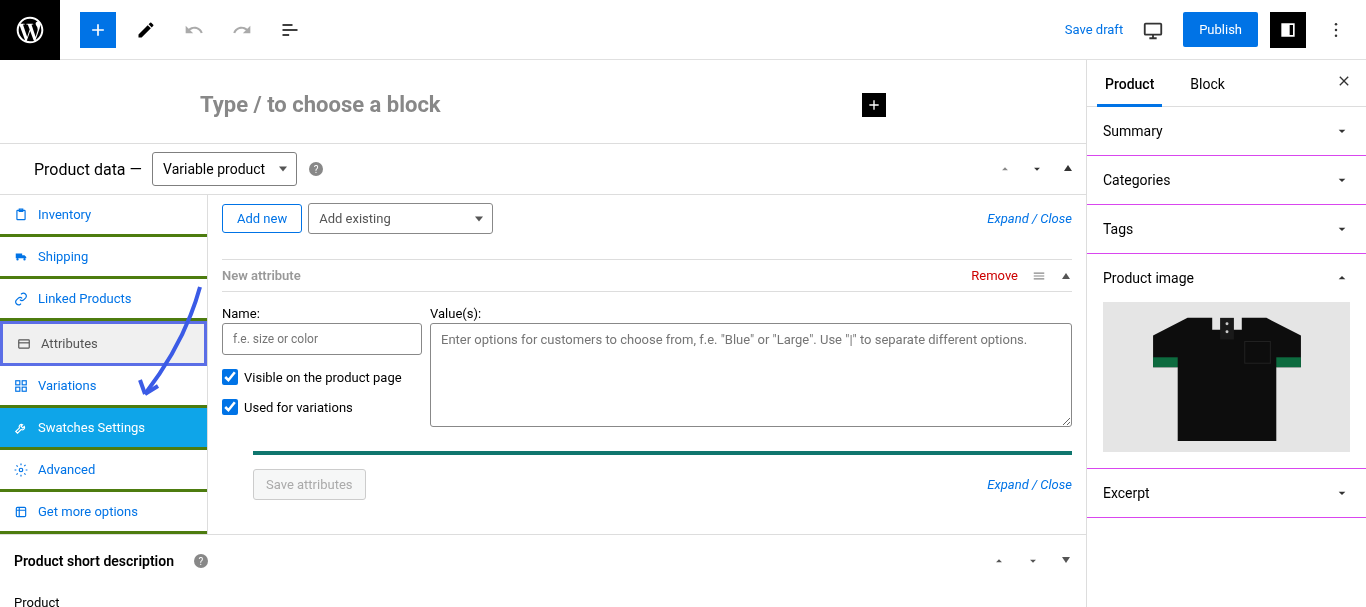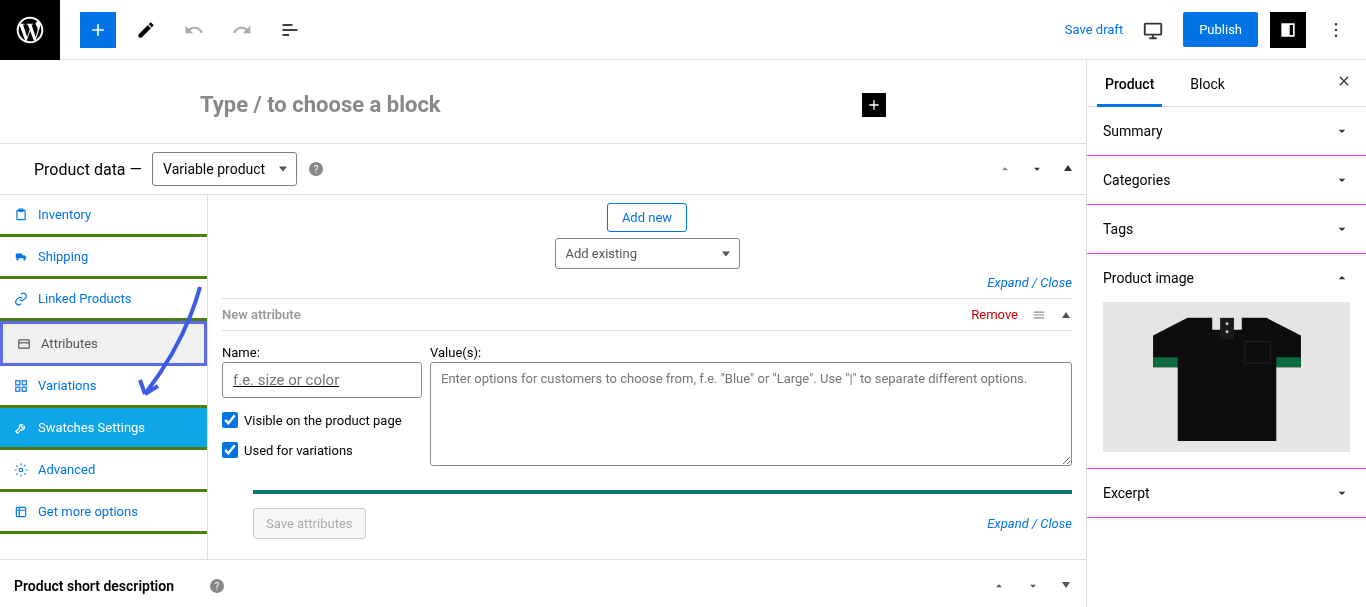--- a/index.html
+++ b/index.html
@@ -30,42 +30,42 @@
     .help-q { margin-left: 12px; width: 14px; height: 14px; border-radius: 50%; background: #888; color: #fff; font-size: 10px; display: flex; align-items: center; justify-content: center; }
     .collapse-icons { margin-left: auto; display: flex; gap: 18px; color: #888; }
     .pd-body { display: flex; }
     .pd-sidebar { width: 208px; border-right: 1px solid #ddd; }
     .pd-tab { display: flex; align-items: center; gap: 10px; padding: 12px 14px; font-size: 13px; color: #0073e6; cursor: pointer; border-bottom: 3px solid #4d7c0f; }
     .pd-tab.active { background: #f0f0f0; color: #555; border: 3px solid #5b6ee6; }
     .pd-tab.swatches { background: #0ea5e9; color: #fff; }
     .pd-tab.swatches svg { stroke: #fff; }
     .pd-tab svg { width: 14px; height: 14px; flex-shrink: 0; }
     .pd-content { flex: 1; padding: 8px 14px 14px; }
-    .attr-top-row { display: flex; align-items: center; gap: 6px; margin-bottom: 8px; flex-direction: column; }
+    .attr-top-row { display: flex; align-items: center; gap: 6px; margin-bottom: 25px; }
     .add-new-btn { padding: 6px 14px; border: 1px solid #0073e6; color: #0073e6; background: #fff; font-size: 13px; border-radius: 3px; cursor: pointer; }
     .add-existing-wrap { position: relative; }
     .add-existing { padding: 7px 34px 7px 10px; border: 1px solid #888; border-radius: 3px; font-size: 13px; background: #fff; appearance: none; width: 185px; color: #555; }
     .add-existing-wrap::after { content: ''; position: absolute; right: 10px; top: 50%; transform: translateY(-50%); border-left: 4px solid transparent; border-right: 4px solid transparent; border-top: 5px solid #555; pointer-events: none; }
     .expand-link { margin-left: auto; color: #0073e6; font-style: italic; font-size: 13px; cursor: pointer; }
     .attr-header { display: flex; align-items: center; padding: 8px 0; border-top: 1px solid #ddd; }
     .attr-header-title { color: #999; font-size: 13px; font-weight: 600; }
     .attr-header-controls { margin-left: auto; display: flex; align-items: center; gap: 14px; }
     .remove-link { color: #c00; font-size: 13px; cursor: pointer; }
     .attr-fields { display: flex; gap: 8px; padding: 14px 0 8px; border-top: 1px solid #ddd; }
     .field-col-name { width: 200px; }
     .field-col-values { flex: 1; }
     .field-label { font-size: 13px; margin-bottom: 2px; display: block; }
-    .text-input { width: 100%; padding: 8px 10px; border: 1px solid #888; border-radius: 3px; font-size: 15px; text-decoration: underline; }
+    .text-input { width: 100%; padding: 8px 10px; border: 1px solid #888; border-radius: 3px; font-size: 12px; }
     .textarea-input { width: 100%; height: 104px; padding: 8px 10px; border: 1px solid #888; border-radius: 3px; font-size: 13px; resize: both; }
     .checkbox-row { display: flex; align-items: center; gap: 6px; margin-top: 14px; font-size: 13px; }
     .checkbox-row input { width: 16px; height: 16px; accent-color: #0073e6; }
     .save-row { display: flex; align-items: center; padding: 14px 0 6px; border-top: 4px solid #0f766e; margin-top: 12px; margin-left: 31px; }
     .save-attr-btn { padding: 7px 12px; border: 1px solid #ccc; background: #f6f7f7; color: #aaa; font-size: 13px; border-radius: 3px; }
     .desc-bar { padding: 18px 14px; border-top: 1px solid #ddd; display: flex; align-items: center; }
-    .desc-label { font-size: 14px; font-weight: 600; margin-right: 24px; }
+    .desc-label { font-size: 14px; font-weight: 600; margin-right: 8px; }
     .desc-icons { margin-left: auto; display: flex; gap: 20px; color: #555; }
     .product-footer { padding: 8px 14px; font-size: 13px; }
     .right-panel { width: 280px; border-left: 1px solid #ddd; overflow-y: auto; }
     .rp-tabs { display: flex; align-items: center; border-bottom: 1px solid #ddd; }
     .rp-tab { padding: 16px 18px 14px; font-size: 14px; cursor: pointer; position: relative; }
     .rp-tab.active { color: #000; font-weight: 500; }
     .rp-tab.active::after { content: ''; position: absolute; bottom: -1px; left: 10px; right: 10px; height: 3px; background: #0073e6; }
     .rp-close { margin-left: auto; padding: 12px 14px; cursor: pointer; }
     .rp-section { border-bottom: 1px solid #d946ef; }
     .rp-section-header { display: flex; align-items: center; justify-content: space-between; padding: 16px 16px; font-size: 14px; cursor: pointer; }

